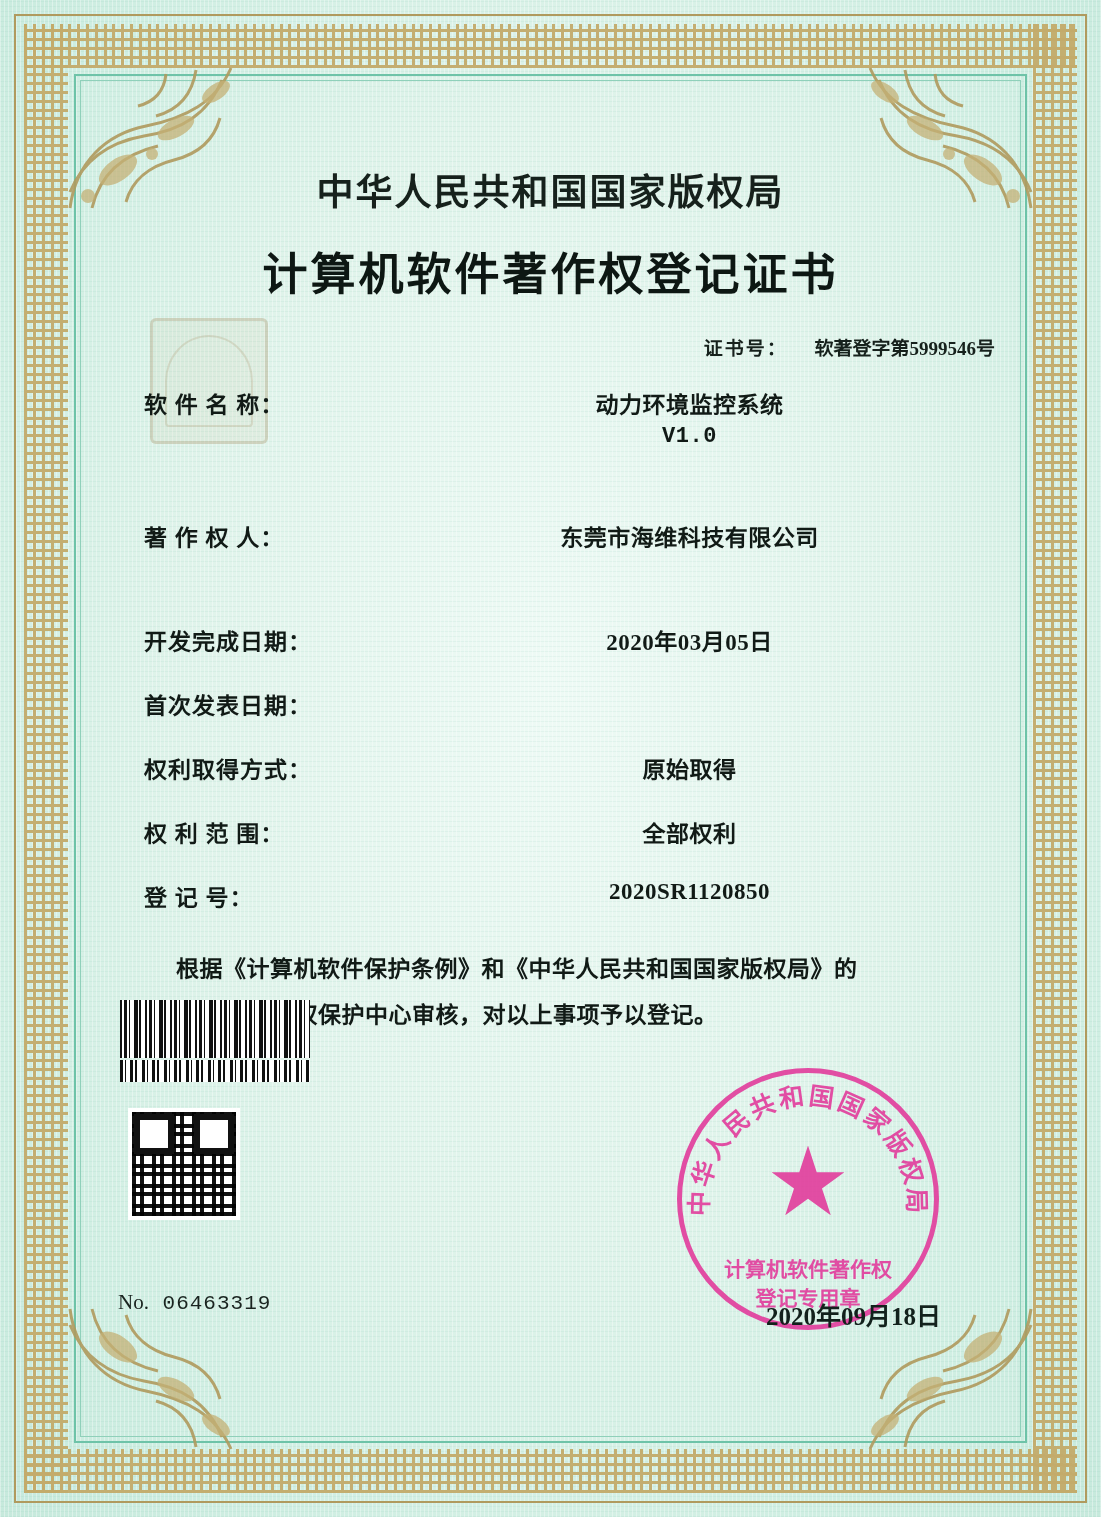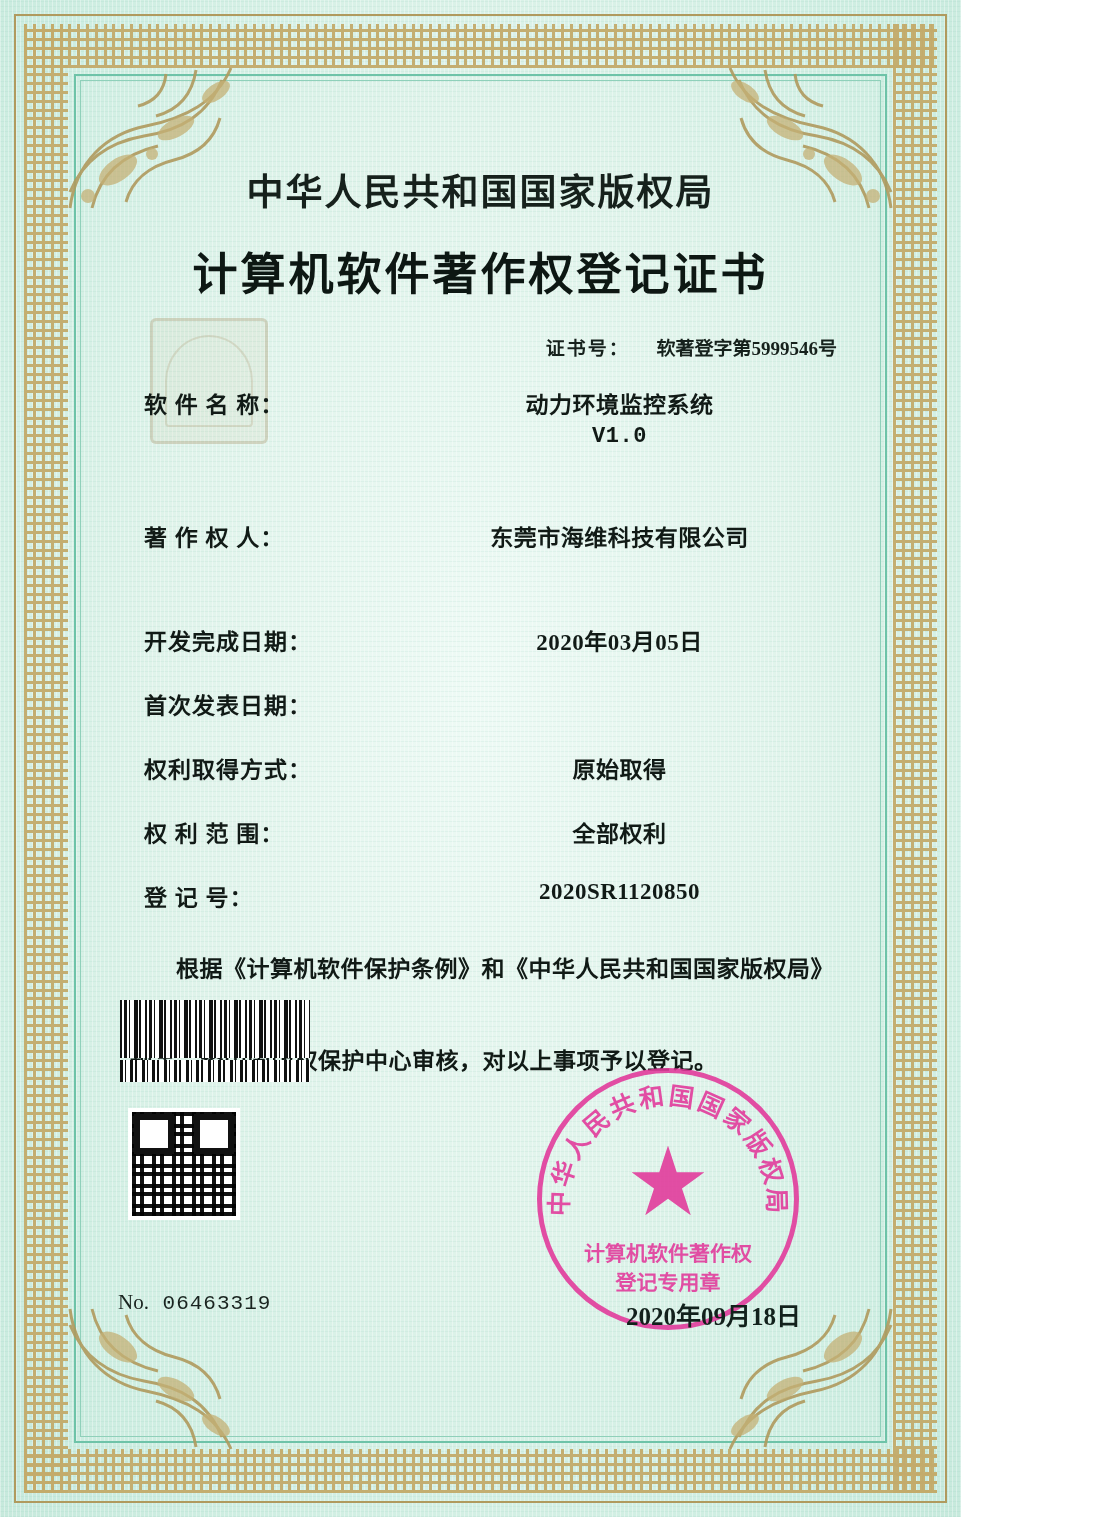--- a/index.html
+++ b/index.html
@@ -6,21 +6,21 @@
     margin: 0;
     padding: 0;
     background: #ffffff;
   }
   body {
     font-family: "Liberation Serif", "DejaVu Serif", serif;
   }
 
   .certificate {
     position: relative;
-    width: 961px;
+    width: 1101px;
     height: 1517px;
     background: #e3f5ee;
     background:
       radial-gradient(ellipse at 50% 45%, #eefaf5 0%, #dff3ea 48%, #cfeee2 78%, #c6e9dc 100%);
     overflow: hidden;
     box-sizing: border-box;
   }
 
   
   .texture {
@@ -109,21 +109,21 @@
     letter-spacing: 3px;
     color: #0d1713;
     font-weight: 700;
     margin-top: 22px;
     font-family: Liberation Serif, serif;
   }
 
   .cert-no-row {
     margin-top: 30px;
     text-align: right;
-    padding-right: 28px;
+    padding-right: 10px;
     font-size: 19px;
     color: #16211c;
     font-weight: 700;
   }
   .cert-no-row .lbl { letter-spacing: 2px; margin-right: 22px; }
 
   .fields {
     margin-top: 26px;
     padding-left: 48px;
   }
@@ -263,21 +263,21 @@
     fill: #e2379a;
     font-size: 25px;
     font-weight: 700;
     letter-spacing: 3px;
     font-family: "DejaVu Serif", "Liberation Serif", serif;
   }
   .seal .bottom-text {
     position: absolute;
     left: 0;
     right: 0;
-    bottom: 28px;
+    bottom: 12px;
     text-align: center;
     font-size: 21px;
     font-weight: 700;
     line-height: 1.35;
     color: #e2379a;
     font-family: "DejaVu Serif", "Liberation Serif", serif;
   }
 
   .issue-date {
     position: absolute;

